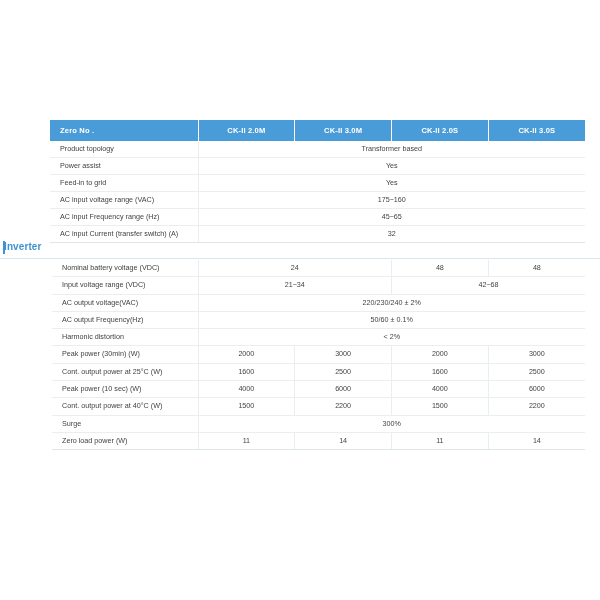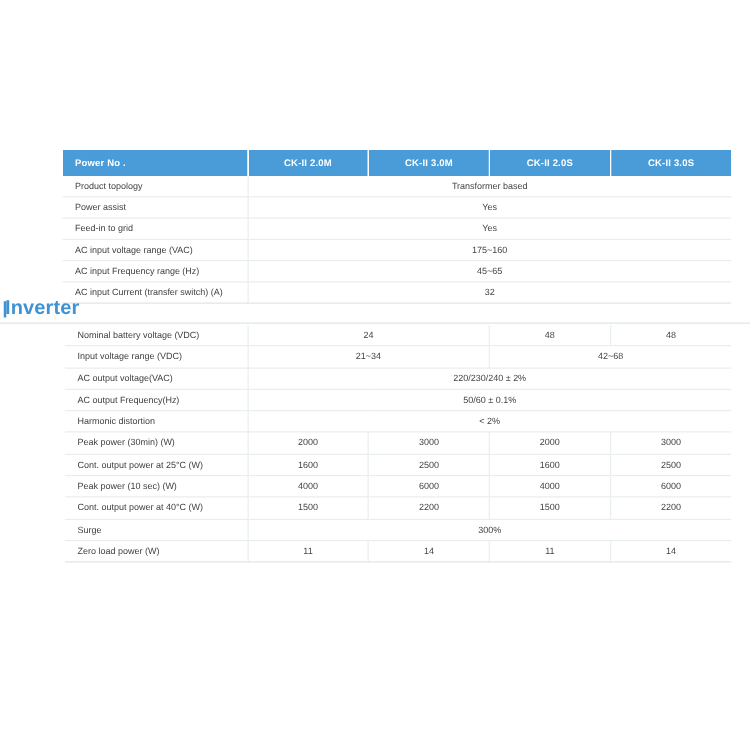--- a/index.html
+++ b/index.html
@@ -103,21 +103,21 @@
     left: 3px;
     top: 2px;
     width: 2px;
     height: 13px;
     background: #3f93d4;
   }
   .section-heading .title {
     position: absolute;
     left: 4px;
     top: 0px;
-    font-size: 16px;
+    font-size: 10px;
     line-height: 16px;
     font-weight: bold;
     color: #3f93d4;
     letter-spacing: 0.1px;
   }
   .section-rule {
     position: absolute;
     left: 0px;
     top: 258px;
     width: 600px;
@@ -145,21 +145,21 @@
     <table class="spec-table">
       <colgroup>
         <col class="label-col">
         <col class="data-col">
         <col class="data-col">
         <col class="data-col">
         <col class="data-col">
       </colgroup>
       <thead>
         <tr>
-          <th class="h-label">Power No .</th>
+          <th class="h-label">Zero No .</th>
           <th class="h-model">CK-II 2.0M</th>
           <th class="h-model">CK-II 3.0M</th>
           <th class="h-model">CK-II 2.0S</th>
           <th class="h-model">CK-II 3.0S</th>
         </tr>
       </thead>
       <tbody id="general-body">
           <tr>
             <td class="c-label">Product topology</td>
             <td class="c-val" colspan="4">Transformer based</td>

